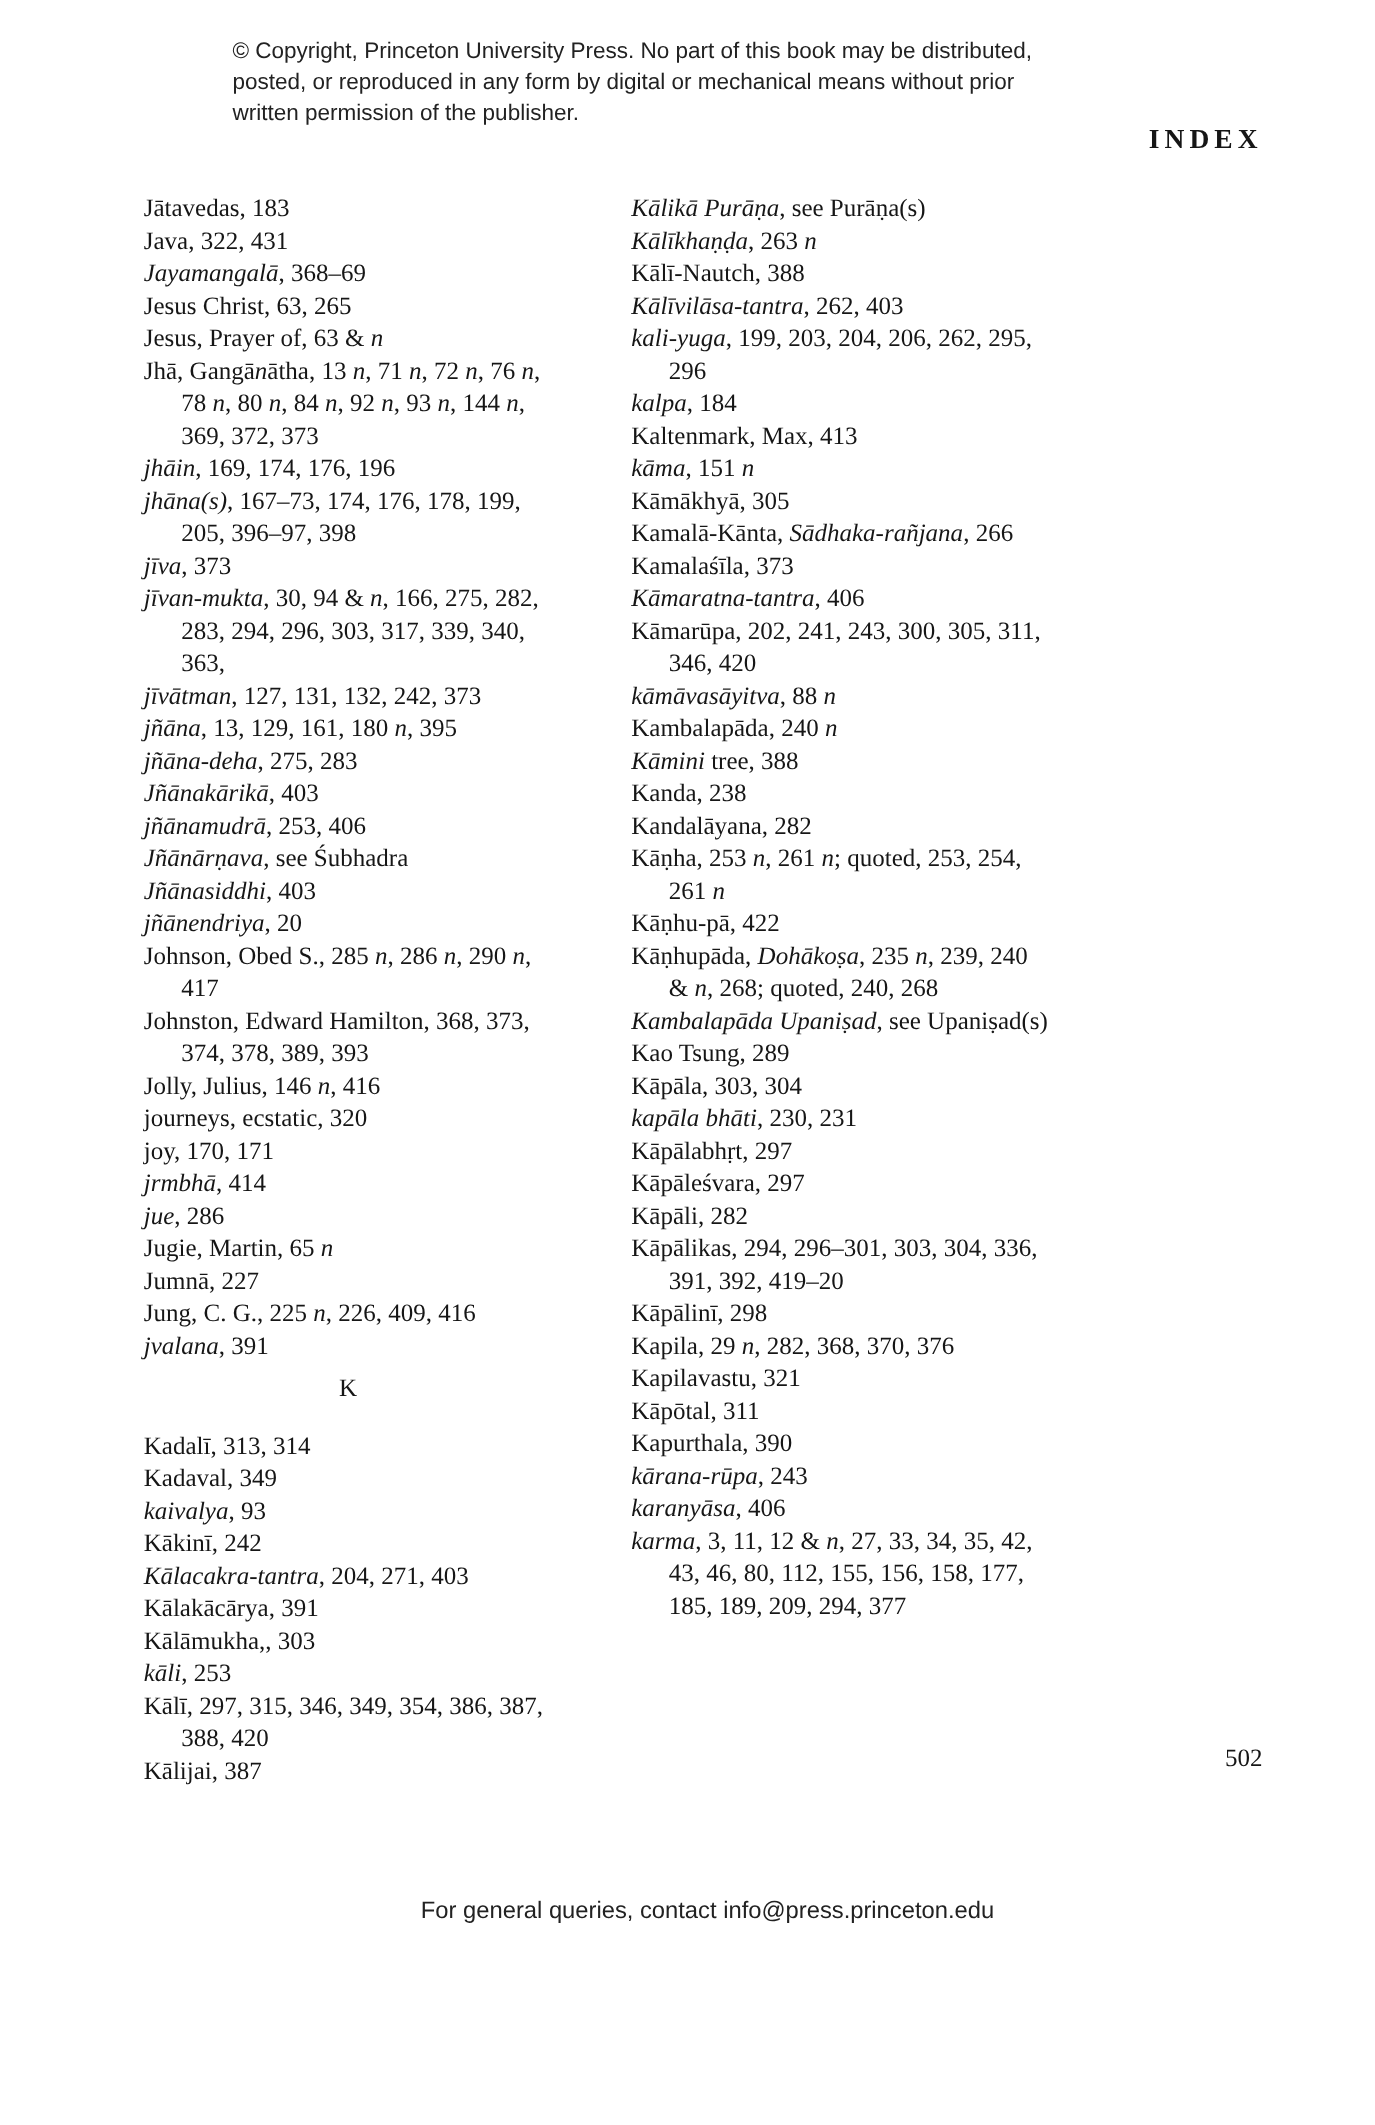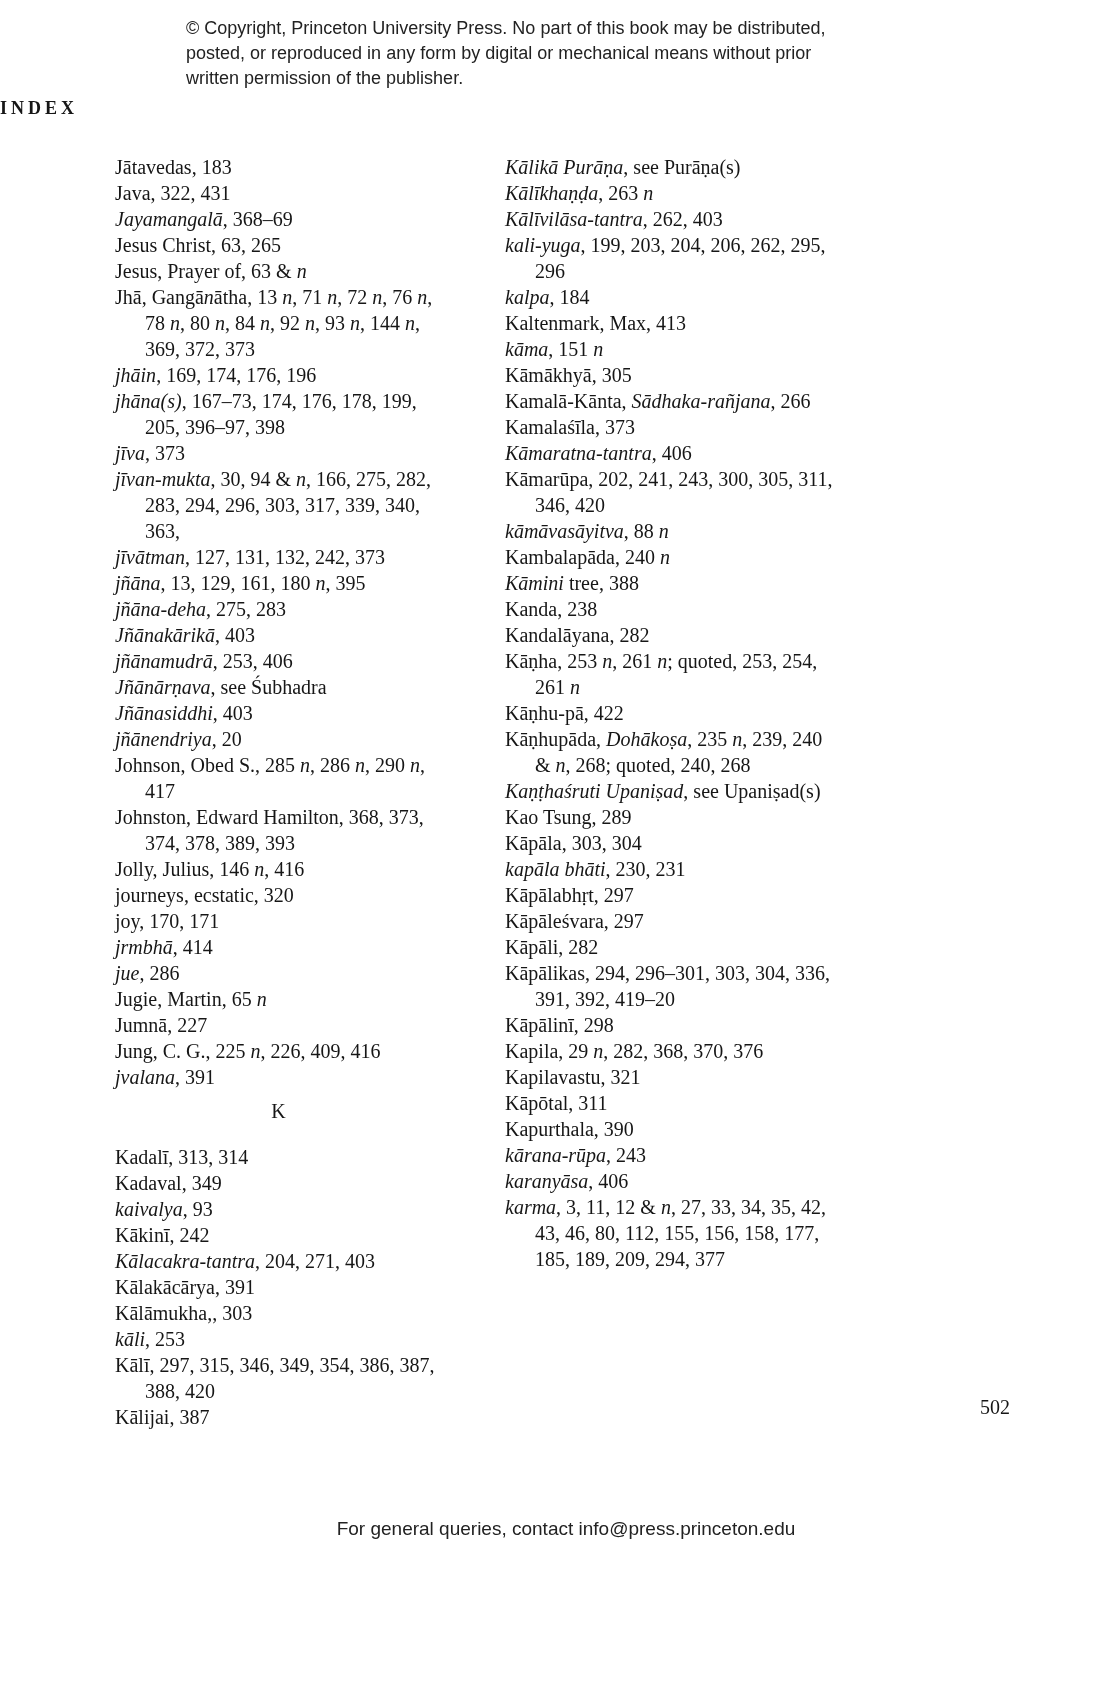--- a/index.html
+++ b/index.html
@@ -4,27 +4,27 @@
 <style>
   * { margin:0; padding:0; box-sizing:border-box; }
   html,body { background:#ffffff; }
   body {
     width:1100px; height:1700px; position:relative;
     font-family:"Liberation Serif","DejaVu Serif",serif;
     color:#161616;
   }
   .page { position:absolute; inset:0; }
   .notice {
-    position:absolute; left:186px; top:16px; width:648px;
+    position:absolute; left:186px; top:28px; width:648px;
     font-family:"Liberation Sans","DejaVu Sans",sans-serif;
     font-size:18px; line-height:25px; color:#222222;
   }
   .index-title {
     position:absolute; left:0; top:98px; width:1010px;
-    text-align:left; font-size:18px; font-weight:700; letter-spacing:4px;
+    text-align:right; font-size:22px; font-weight:700; letter-spacing:4px;
     color:#161616;
   }
   .col {
     position:absolute; top:138px;
     font-size:20px; line-height:26px;margin-top:16px;
   }
   .col-left  { left:115px; width:328px; }
   .col-right { left:505px; width:334px; }
   .entry { padding-left:30px; text-indent:-30px; }
   .entry i, .section-heading i { font-style:italic; }
@@ -89,39 +89,40 @@
       <div class="entry">Kālakācārya, 391</div>
       <div class="entry">Kālāmukha,, 303</div>
       <div class="entry"><i>kāli</i>, 253</div>
       <div class="entry">Kālī, 297, 315, 346, 349, 354, 386, 387, 388, 420</div>
       <div class="entry">Kālijai, 387</div>
     </div>
 
   <div class="col col-right">
       <div class="entry"><i>Kālikā Purāṇa</i>, see Purāṇa(s)</div>
       <div class="entry"><i>Kālīkhaṇḍa</i>, 263 <i>n</i></div>
+      <div class="entry">Kālī-Nautch, 388</div>
       <div class="entry"><i>Kālīvilāsa-tantra</i>, 262, 403</div>
       <div class="entry"><i>kali-yuga</i>, 199, 203, 204, 206, 262, 295, 296</div>
       <div class="entry"><i>kalpa</i>, 184</div>
       <div class="entry">Kaltenmark, Max, 413</div>
       <div class="entry"><i>kāma</i>, 151 <i>n</i></div>
       <div class="entry">Kāmākhyā, 305</div>
       <div class="entry">Kamalā-Kānta, <i>Sādhaka-rañjana</i>, 266</div>
       <div class="entry">Kamalaśīla, 373</div>
       <div class="entry"><i>Kāmaratna-tantra</i>, 406</div>
       <div class="entry">Kāmarūpa, 202, 241, 243, 300, 305, 311, 346, 420</div>
       <div class="entry"><i>kāmāvasāyitva</i>, 88 <i>n</i></div>
       <div class="entry">Kambalapāda, 240 <i>n</i></div>
       <div class="entry"><i>Kāmini</i> tree, 388</div>
       <div class="entry">Kanda, 238</div>
       <div class="entry">Kandalāyana, 282</div>
       <div class="entry">Kāṇha, 253 <i>n</i>, 261 <i>n</i>; quoted, 253, 254, 261 <i>n</i></div>
       <div class="entry">Kāṇhu-pā, 422</div>
       <div class="entry">Kāṇhupāda, <i>Dohākoṣa</i>, 235 <i>n</i>, 239, 240 &amp; <i>n</i>, 268; quoted, 240, 268</div>
-      <div class="entry"><i>Kaṇṭhaśruti Upaniṣad</i>, see Upaniṣad(s)</div>
+      <div class="entry"><i>Kambalapāda Upaniṣad</i>, see Upaniṣad(s)</div>
       <div class="entry">Kao Tsung, 289</div>
       <div class="entry">Kāpāla, 303, 304</div>
       <div class="entry"><i>kapāla bhāti</i>, 230, 231</div>
       <div class="entry">Kāpālabhṛt, 297</div>
       <div class="entry">Kāpāleśvara, 297</div>
       <div class="entry">Kāpāli, 282</div>
       <div class="entry">Kāpālikas, 294, 296–301, 303, 304, 336, 391, 392, 419–20</div>
       <div class="entry">Kāpālinī, 298</div>
       <div class="entry">Kapila, 29 <i>n</i>, 282, 368, 370, 376</div>
       <div class="entry">Kapilavastu, 321</div>

